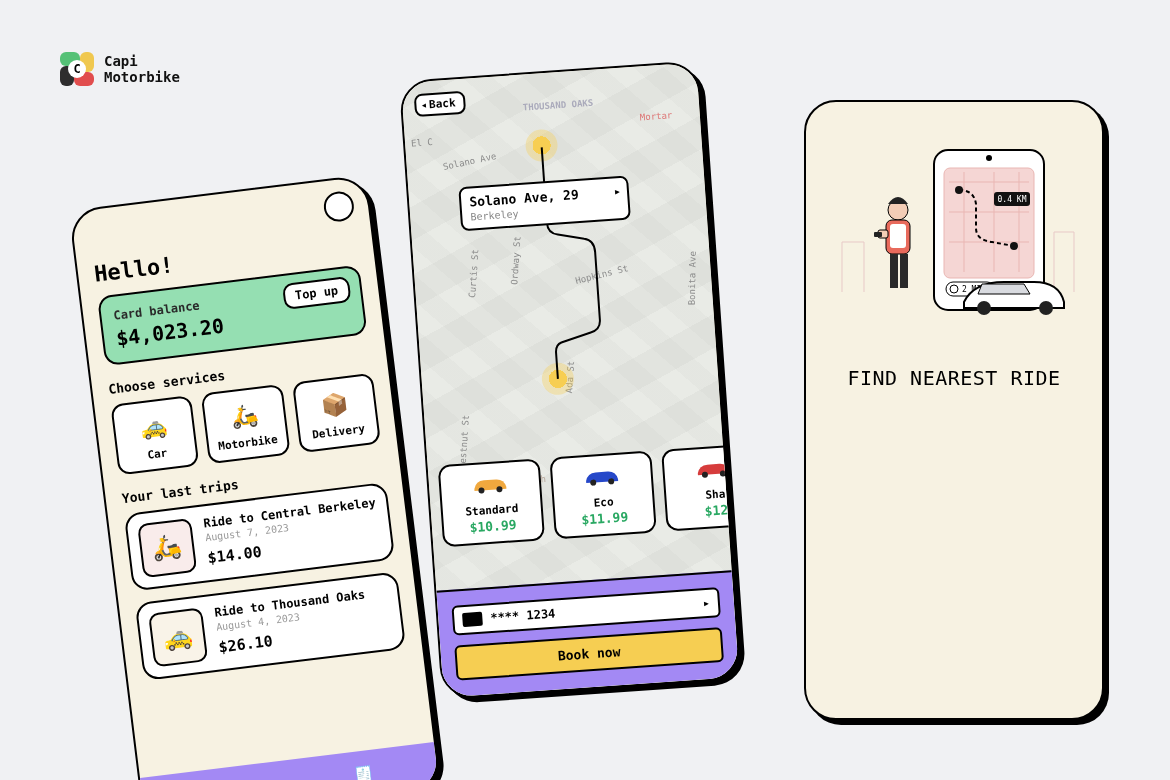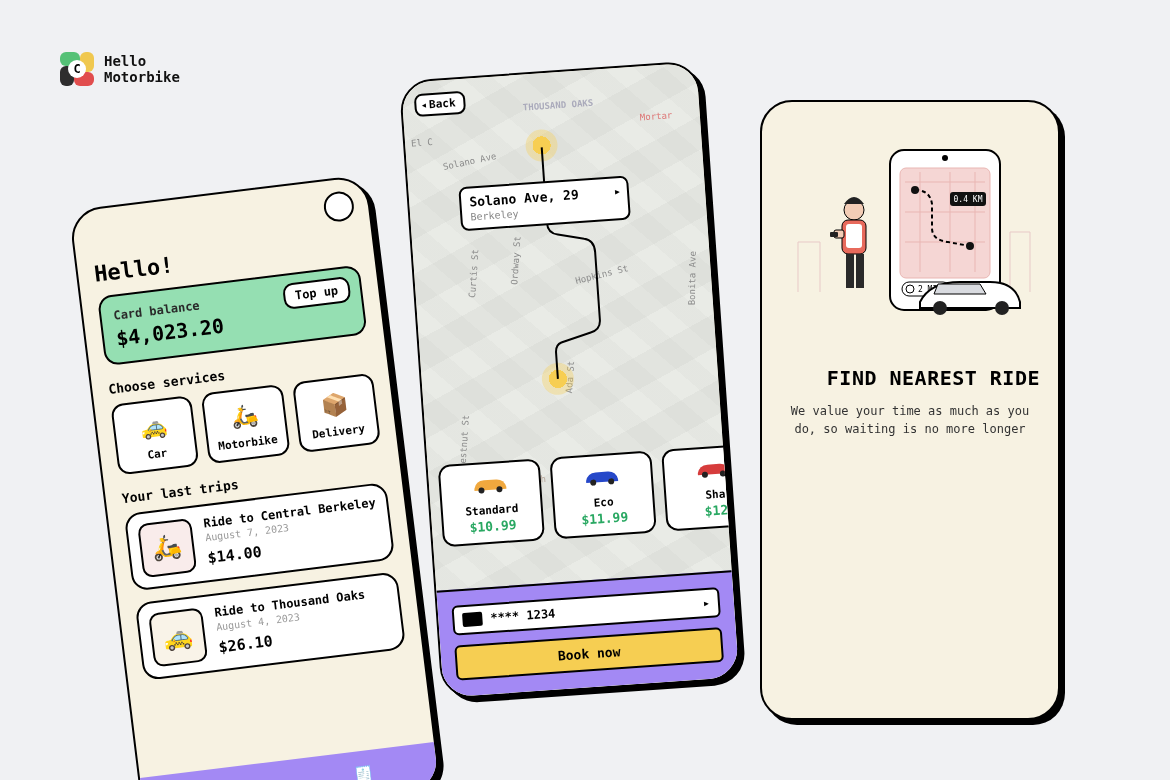--- a/index.html
+++ b/index.html
@@ -17,21 +17,21 @@
 .logo-text{font-weight:800;font-size:14px;line-height:1.15;color:#111}
 
 
 .phone{position:absolute;width:300px;height:620px;border:2px solid #000;border-radius:32px;background:#f7f2e2;box-shadow:5px 5px 0 #000;overflow:hidden}
 .phone.rot-l{transform:rotate(-7deg)}
 .phone.rot-m{transform:rotate(-4deg)}
 .phone.rot-r{transform:rotate(0deg)}
 
 .p1{top:190px;left:105px}
 .p2{top:70px;left:420px}
-.p3{top:100px;left:760px}
+.p3{top:100px;left:804px}
 
 
 .p1-inner{padding:16px 16px 0}
 .avatar{position:absolute;right:14px;top:12px;width:30px;height:30px;border:2px solid #000;border-radius:50%;background:#fff}
 .hello{font-weight:900;font-size:22px;margin-top:36px;margin-bottom:10px}
 .balance-card{background:#95dfb2;border:2px solid #000;border-radius:14px;padding:12px;position:relative}
 .bal-lbl{font-size:12px;font-weight:700;color:#2a2a2a}
 .bal-amt{font-size:20px;font-weight:900;margin-top:4px}
 .topup{position:absolute;right:10px;top:8px;background:#fff;border:2px solid #000;border-radius:10px;padding:4px 10px;font-size:12px;font-weight:800}
 .sect-h{font-size:13px;font-weight:900;margin:16px 0 8px}
@@ -71,40 +71,40 @@
 .sheet{position:absolute;bottom:0;left:0;right:0;background:#a389f4;padding:14px 14px 16px;border-top:2px solid #000}
 .pay-row{background:#fff;border:2px solid #000;border-radius:6px;padding:6px 8px;display:flex;align-items:center;gap:8px;font-size:12px;font-weight:800}
 .card-chip{width:20px;height:14px;background:#000;border-radius:2px}
 .pay-arrow{margin-left:auto}
 .book-btn{margin-top:10px;background:#f6ce52;border:2px solid #000;border-radius:6px;text-align:center;padding:8px;font-size:13px;font-weight:900}
 
 
 .p3-inner{padding:20px 18px;height:100%;display:flex;flex-direction:column}
 .illus{height:220px;display:flex;align-items:center;justify-content:center}
 .illus svg{max-width:100%}
-.ob-title{font-size:20px;font-weight:700;text-align:right;margin-top:24px;letter-spacing:.5px}
+.ob-title{font-size:20px;font-weight:400;text-align:center;margin-top:24px;letter-spacing:.5px}
 .ob-sub{font-size:12px;text-align:center;margin-top:12px;color:#333;line-height:1.5}
 .start-btn{margin-top:auto;background:#f6ce52;border:2px solid #000;border-radius:8px;text-align:center;padding:12px;font-size:14px;font-weight:900}
 
 
 .car-svg{width:40px;height:24px}
 </style>
 </head>
 <body>
 
 <div class="logo">
   <div class="logo-mark">
     <div class="seg s1"></div>
       <div class="seg s2"></div>
       <div class="seg s3"></div>
       <div class="seg s4"></div>
     <div class="c">C</div>
   </div>
   <div class="logo-text">
-    <div>Hello</div>
+    <div>Capi</div>
       <div>Motorbike</div>
   </div>
 </div>
 
 <div class="phone rot-l p1">
   <div class="avatar"></div>
   <div class="p1-inner">
     <div class="hello">Hello!</div>
     <div class="balance-card">
       <div class="topup">Top up</div>
@@ -259,15 +259,14 @@
         <rect x="54" y="98" width="10" height="8" rx="2" fill="#f3cdb6" stroke="#000"></rect>
         <rect x="50" y="100" width="8" height="5" rx="1" fill="#222"></rect>
 
         <path d="M140 170 Q150 150 180 150 L210 150 Q235 150 240 170 L240 176 L140 176 Z" fill="#fff" stroke="#000" stroke-width="2"></path>
         <circle cx="160" cy="176" r="7" fill="#222"></circle>
           <circle cx="222" cy="176" r="7" fill="#222"></circle>
         <path d="M158 152 L200 152 L206 162 L154 162 Z" fill="#d9dbe0" stroke="#000"></path>
       </svg>
     </div>
     <div class="ob-title">FIND NEAREST RIDE</div>
-    <div class="ob-sub">We value your time as much as you do, so waiting is no more longer</div>
   </div>
 </div>
 
 </body></html>

